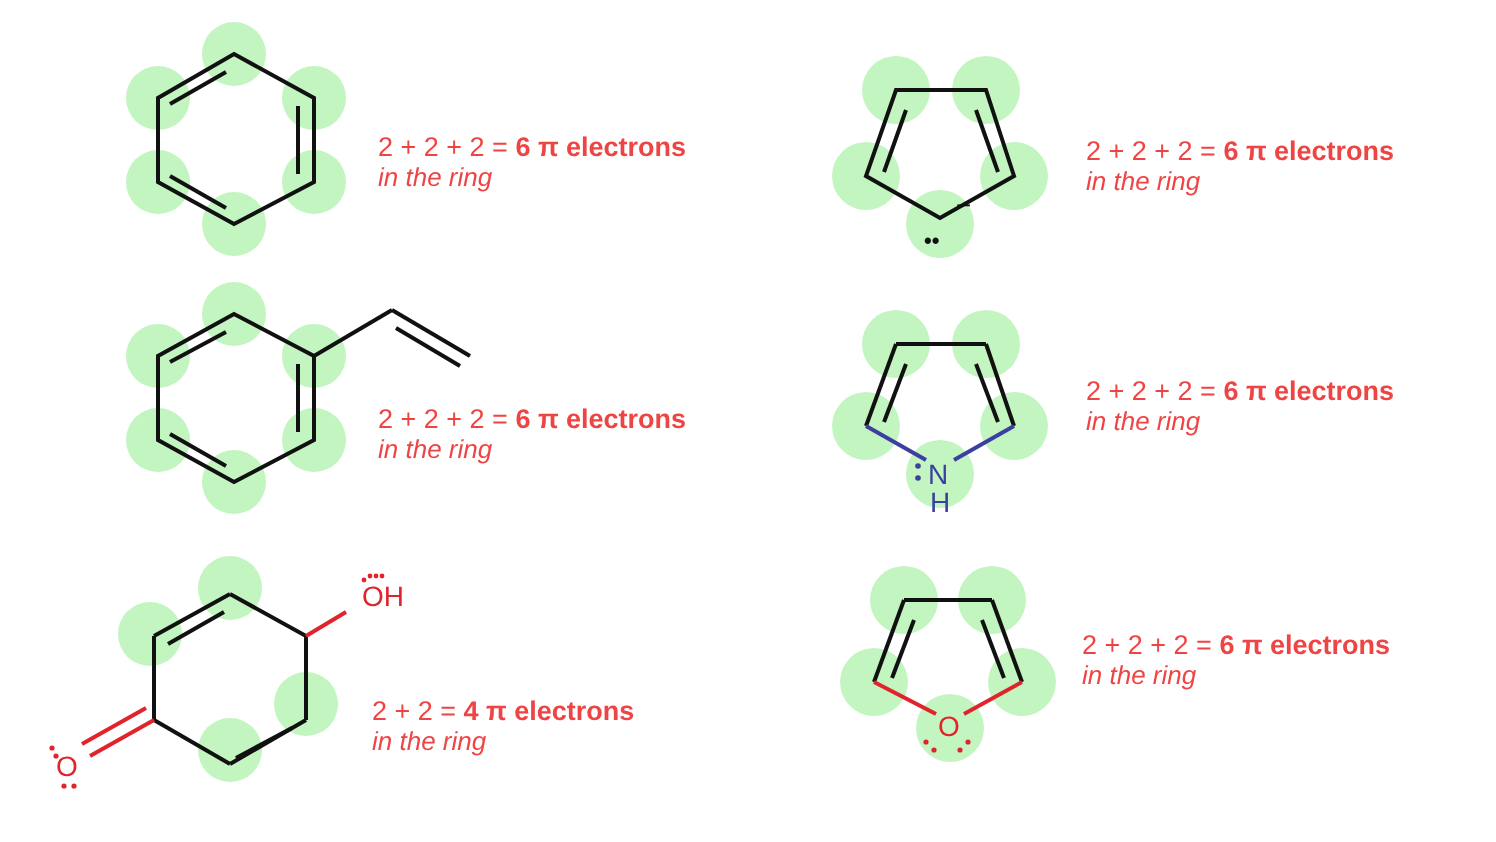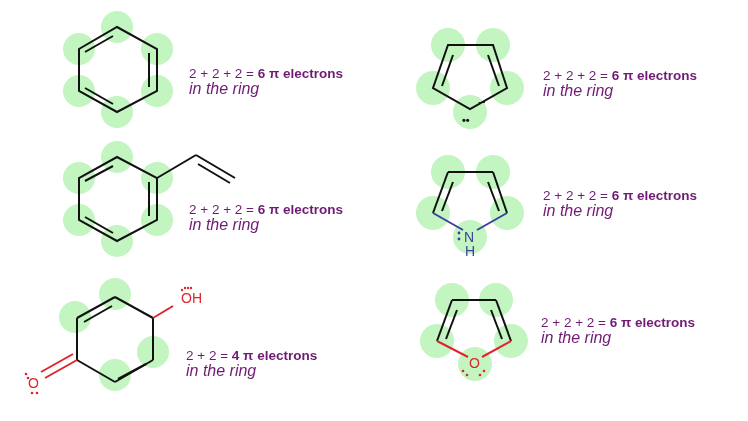--- a/index.html
+++ b/index.html
@@ -1,21 +1,21 @@
 <!DOCTYPE html>
 <html><head>
   <meta charset="utf-8">
   <style>
     html, body { margin: 0; padding: 0; background: #ffffff; }
     body { width: 748px; height: 421px; position: relative; overflow: hidden; font-family: "Liberation Sans", sans-serif; }
     svg.mol { position: absolute; left: 0; top: 0; }
-    .caption { position: absolute; color: #701a75; line-height: 15px; white-space: nowrap; }
+    .caption { position: absolute; color: #ef4444; line-height: 15px; white-space: nowrap; }
     .caption .eq { font-size: 13.5px; display: block; }
     .caption .eq b { font-weight: bold; }
-    .caption .sub { font-size: 16px; font-style: italic; display: block; }
+    .caption .sub { font-size: 13px; font-style: italic; display: block; }
     .atom-label { font-family: "Liberation Sans", sans-serif; font-size: 14px; }
   </style>
 </head>
 <body>
 
 <svg class="mol" width="748" height="421" viewBox="0 0 748 421">
 
   <g>
     <g fill="#c3f5c0">
       <circle cx="117" cy="27" r="16"></circle>

